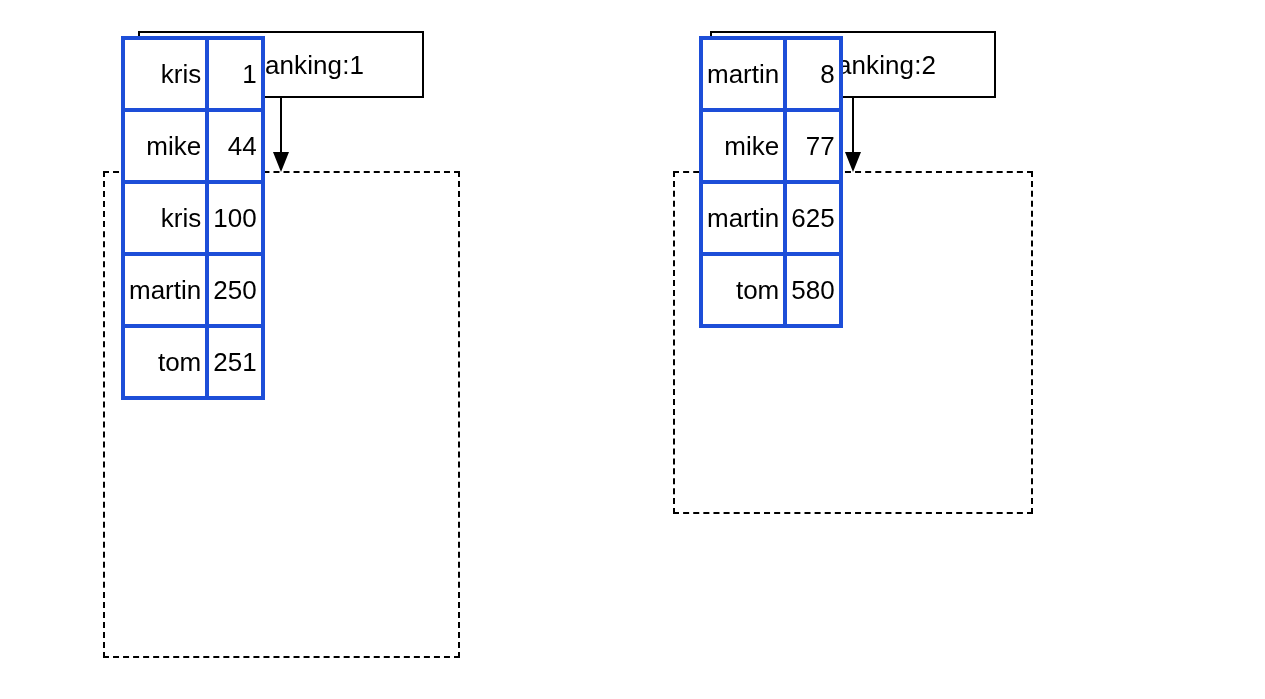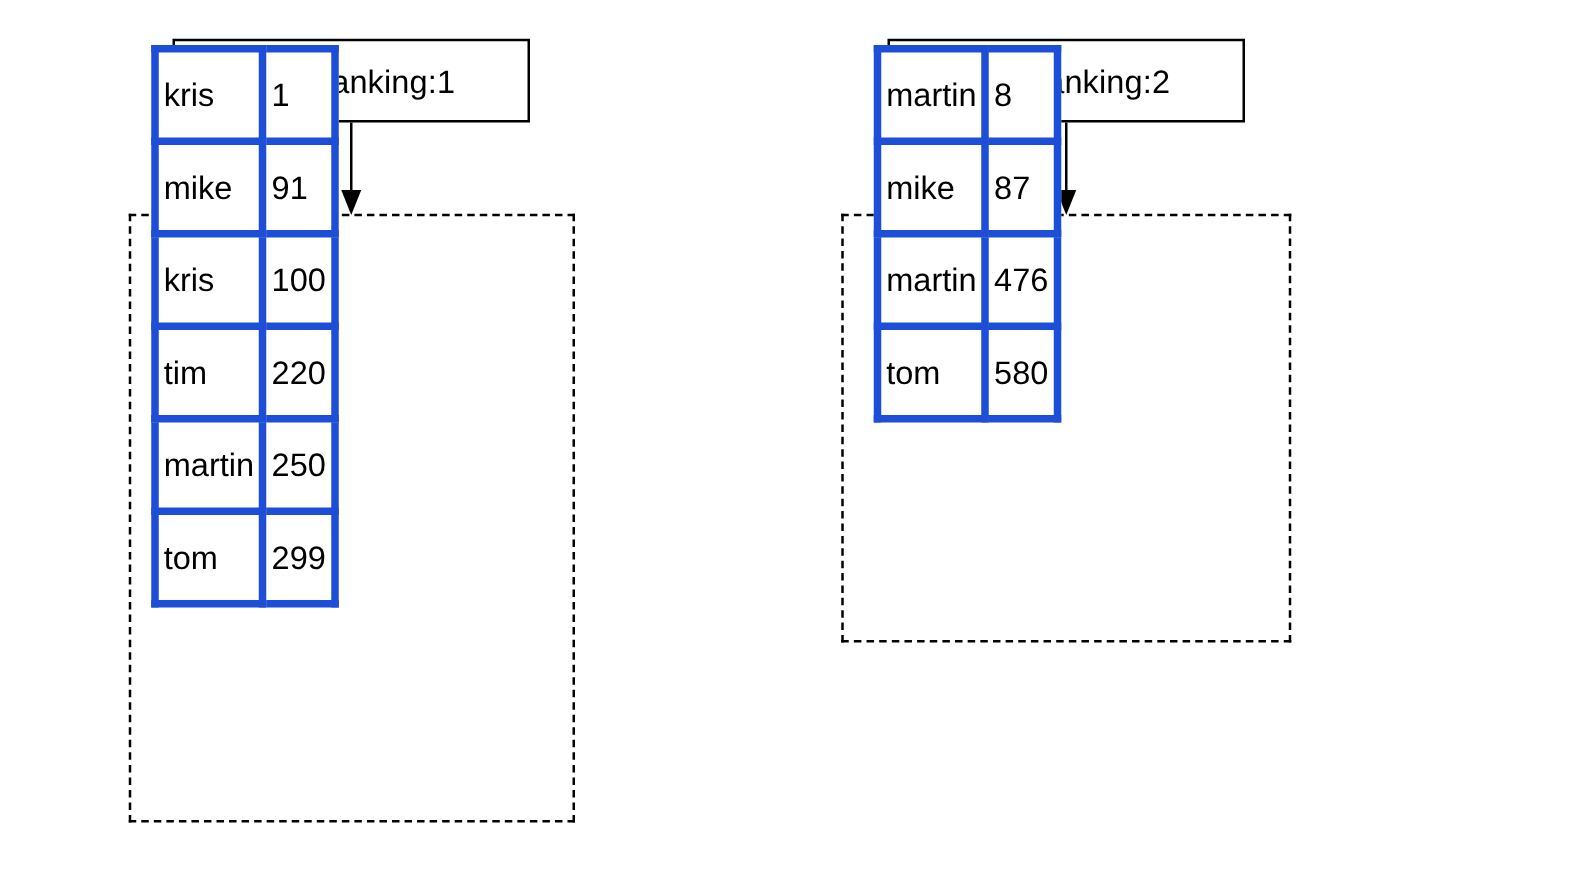--- a/index.html
+++ b/index.html
@@ -75,23 +75,23 @@
   .kv-table {
     position: absolute;
     border-collapse: collapse;
     background: #ffffff;
     table-layout: fixed;
   }
   .group.left  .kv-table { left: 18px; top: 36px; }
   .group.right .kv-table { left: 26px; top: 36px; }
 
   .kv-table td {
-    border: 6px solid #1d4ed8;
+    border: 4px solid #1d4ed8;
     height: 68px;
-    text-align: left;
+    text-align: right;
     vertical-align: middle;
     font-size: 26px;
     line-height: 1;
     padding: 0 4px;
     white-space: nowrap;
   }
   .col-member { width: 160px; }
   .col-score  { width: 160px; }
 
   .group.right .col-member { width: 160px; }
@@ -120,37 +120,33 @@
         <col class="col-member">
         <col class="col-score">
       </colgroup>
       <tbody>
         <tr>
           <td>kris</td>
           <td>1</td>
         </tr>
         <tr>
           <td>mike</td>
-          <td>91</td>
+          <td>44</td>
         </tr>
         <tr>
           <td>kris</td>
           <td>100</td>
-        </tr>
-        <tr>
-          <td>tim</td>
-          <td>220</td>
         </tr>
         <tr>
           <td>martin</td>
           <td>250</td>
         </tr>
         <tr>
           <td>tom</td>
-          <td>299</td>
+          <td>251</td>
         </tr>
       </tbody>
     </table>
   </div>
 
   <div class="group right">
 
     <div class="key-box">
       <span class="key-label">user:ranking:2</span>
     </div>
@@ -167,25 +163,25 @@
         <col class="col-member">
         <col class="col-score">
       </colgroup>
       <tbody>
         <tr>
           <td>martin</td>
           <td>8</td>
         </tr>
         <tr>
           <td>mike</td>
-          <td>87</td>
+          <td>77</td>
         </tr>
         <tr>
           <td>martin</td>
-          <td>476</td>
+          <td>625</td>
         </tr>
         <tr>
           <td>tom</td>
           <td>580</td>
         </tr>
       </tbody>
     </table>
   </div>
 
 </div>

